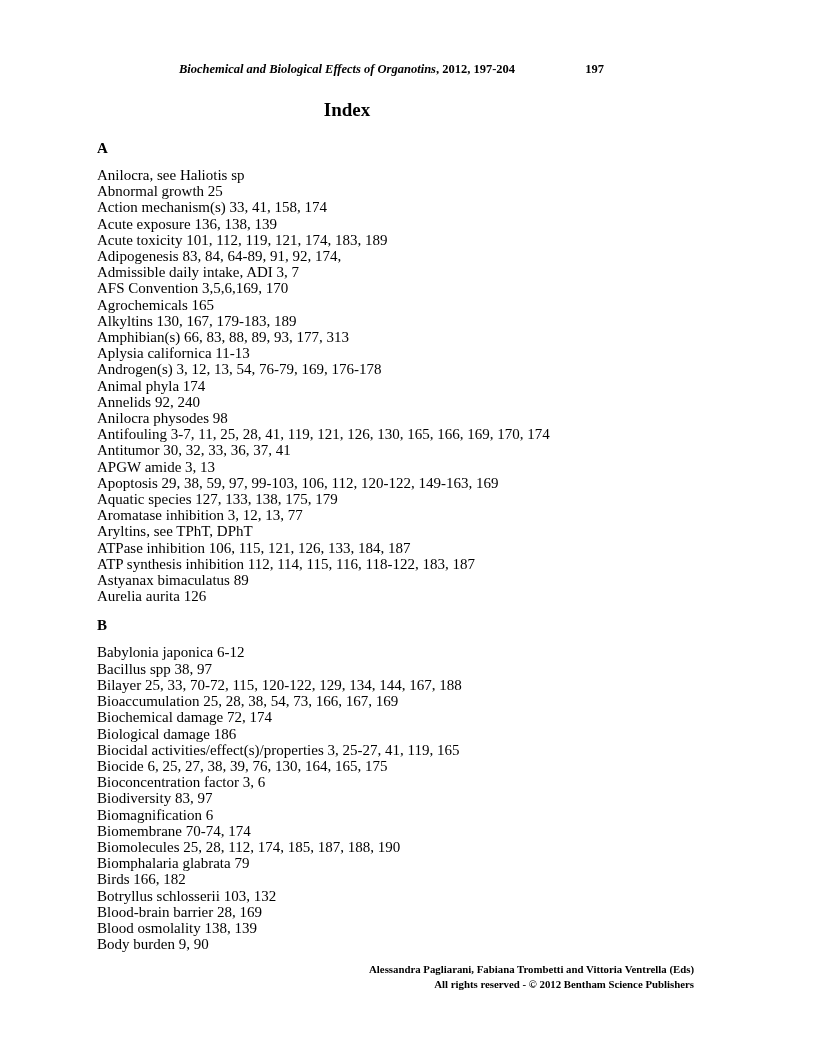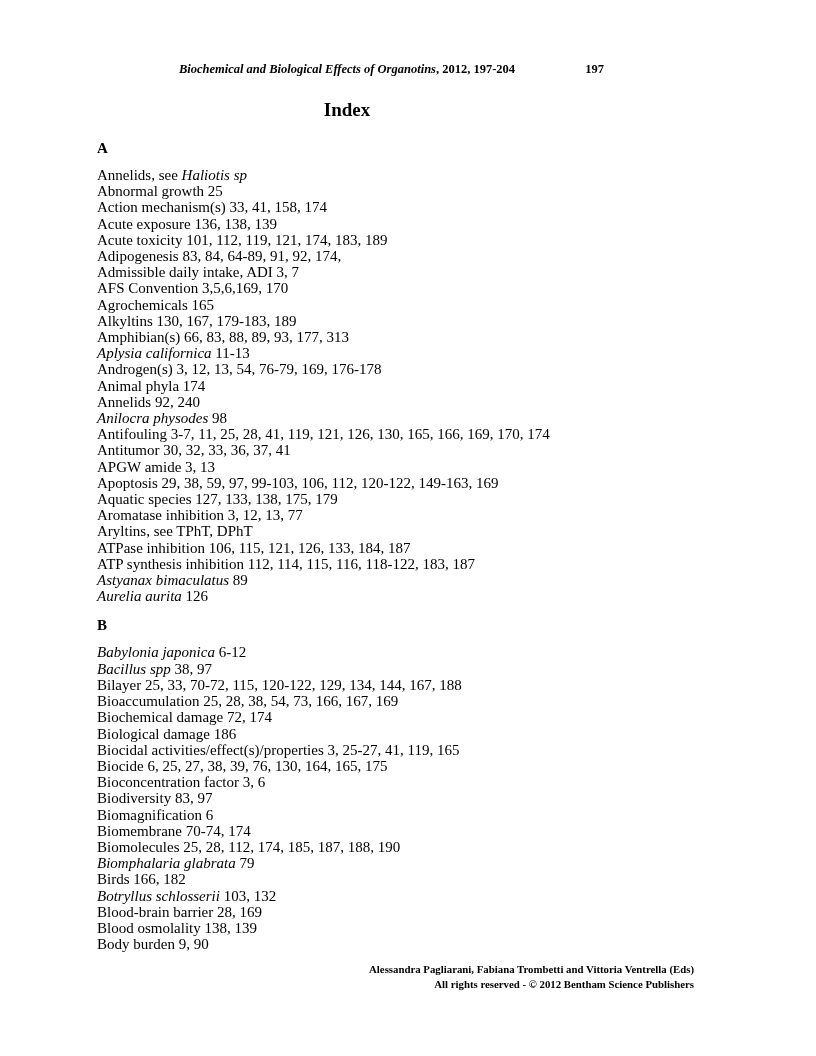--- a/index.html
+++ b/index.html
@@ -53,21 +53,21 @@
     font-weight: bold;
     font-size: 15px;
     line-height: 15px;
     margin: 0 0 11px 0;
   }
   .entry {
     font-size: 15px;
     line-height: 16.2px;
     white-space: nowrap;
   }
-  .it { font-style: italic; }
+  .it { }
   .page-footer {
     position: absolute;
     left: 0;
     right: 0;
     top: 962px;
     text-align: right;
     font-weight: bold;
     font-size: 10.8px;
     line-height: 14.6px;
   }
@@ -81,21 +81,21 @@
     <span class="book-title">Biochemical and Biological Effects of Organotins</span><span>, 2012, 197-204</span>
     <span class="page-number">197</span>
   </div>
 
   <h1 class="page-title">Index</h1>
 
   <div class="index-body">
   <div class="index-section">
     <div class="section-letter">A</div>
     <div class="entry-list">
-          <div class="entry"><span>Annelids, see </span><span class="it">Haliotis sp</span></div>
+          <div class="entry"><span>Anilocra, see </span><span class="it">Haliotis sp</span></div>
           <div class="entry"><span>Abnormal growth 25</span></div>
           <div class="entry"><span>Action mechanism(s) 33, 41, 158, 174</span></div>
           <div class="entry"><span>Acute exposure 136, 138, 139</span></div>
           <div class="entry"><span>Acute toxicity 101, 112, 119, 121, 174, 183, 189</span></div>
           <div class="entry"><span>Adipogenesis 83, 84, 64-89, 91, 92, 174,</span></div>
           <div class="entry"><span>Admissible daily intake, ADI 3, 7</span></div>
           <div class="entry"><span>AFS Convention 3,5,6,169, 170</span></div>
           <div class="entry"><span>Agrochemicals 165</span></div>
           <div class="entry"><span>Alkyltins 130, 167, 179-183, 189</span></div>
           <div class="entry"><span>Amphibian(s) 66, 83, 88, 89, 93, 177, 313</span></div>

